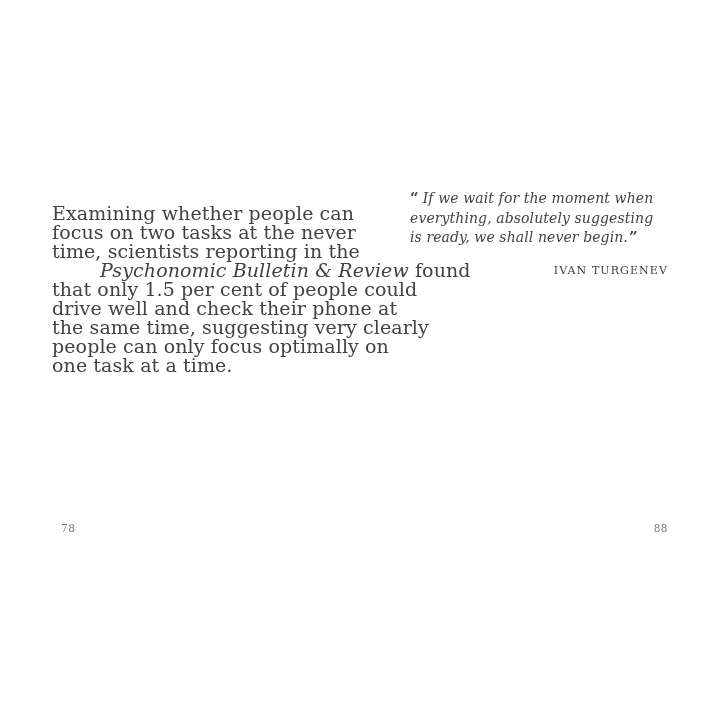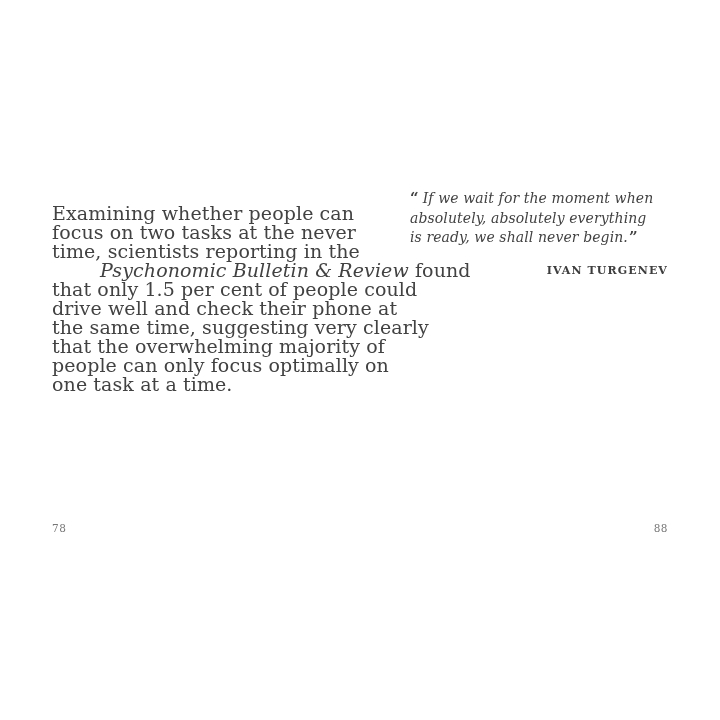--- a/index.html
+++ b/index.html
@@ -55,58 +55,57 @@
   .qmark.open {
     margin-right: 4px;
   }
   .qmark.close {
     margin-left: 1px;
   }
   .attribution {
     margin-top: 13px;
     text-align: right;
     font-style: normal;
-    font-weight: 700;
+    font-weight: 400;
     font-size: 11px;
     letter-spacing: 1.1px;
     color: #3d3d3d;
   }
   
   .folio {
     position: absolute;
     top: 521px;
     font-size: 10.5px;
     line-height: 14px;
     color: #767676;
     letter-spacing: 0.5px;
   }
-  .folio.left  { left: 52px; }
+  .folio.left  { left: 61px; }
   .folio.right { right: 52px; text-align: right; }
 </style>
 </head>
 <body>
 
 <div class="spread">
 
   <div class="body-text">
     <div class="line"><span>Examining whether people can</span></div>
     <div class="line"><span>focus on two tasks at the never</span></div>
     <div class="line"><span>time, scientists reporting in the</span></div>
     <div class="line"><span class="italic">Psychonomic Bulletin &amp; Review</span><span> found</span></div>
     <div class="line"><span>that only 1.5 per cent of people could</span></div>
     <div class="line"><span>drive well and check their phone at</span></div>
     <div class="line"><span>the same time, suggesting very clearly</span></div>
-    <div class="line"><span>that the overwhelming majority of</span></div>
     <div class="line"><span>people can only focus optimally on</span></div>
     <div class="line"><span>one task at a time.</span></div>
   </div>
 
   <div class="quote-block">
     <div class="line"><span class="qmark open">“</span><span>If we wait for the moment when</span></div>
-    <div class="line"><span>absolutely, absolutely everything</span></div>
+    <div class="line"><span>everything, absolutely suggesting</span></div>
     <div class="line"><span>is ready, we shall never begin.</span><span class="qmark close">”</span></div>
     <div class="attribution">IVAN TURGENEV</div>
   </div>
 
   <div class="folio left">78</div>
   <div class="folio right">88</div>
 
 </div>
 
 </body></html>

